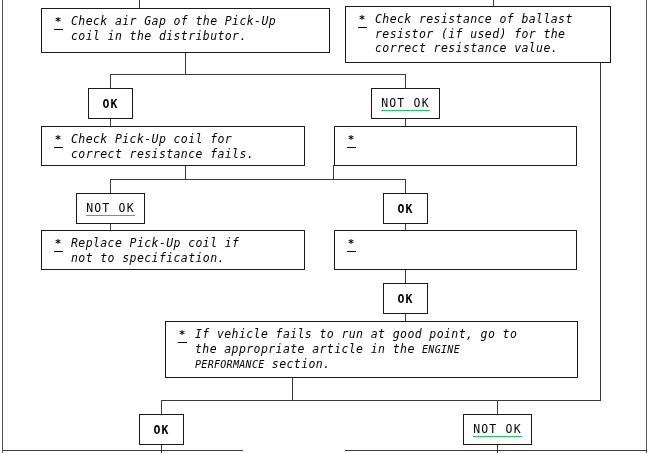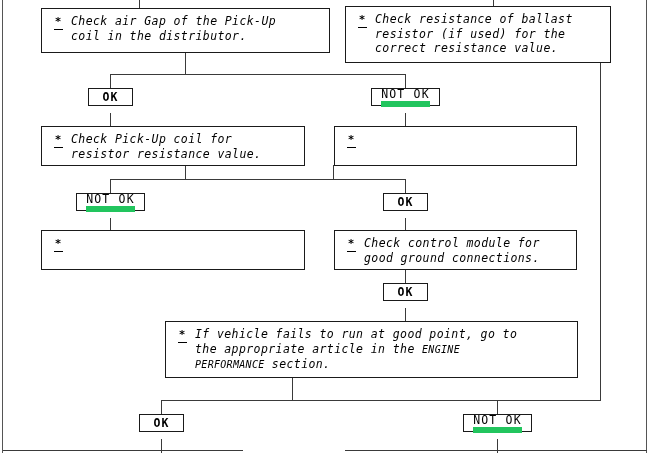--- a/index.html
+++ b/index.html
@@ -71,31 +71,31 @@
     font-style:italic;
   }
   .smallcaps{font-size:10px;letter-spacing:0.3px;}
 
   
   .chip{
     position:absolute;
     box-sizing:border-box;
     border:1px solid #1a1a1a;
     background:#fff;
-    height:18px;
+    height:31px;
     display:flex;
     align-items:center;
     justify-content:center;
     font-size:11.5px;
     letter-spacing:1px;
   }
   .chip .lbl{display:inline-block;}
   .chip.ok .lbl{font-weight:bold;letter-spacing:1.2px;}
   .chip.notok .lbl{
-    border-bottom:6px solid #22c55e;
+    border-bottom:1px solid #22c55e;
     padding-bottom:0px;
     letter-spacing:1.2px;
   }
 </style>
 </head>
 <body>
 
 <div id="page">
 
   <div class="page-frame"></div>
@@ -160,44 +160,44 @@
 resistor (if used) for the
 correct resistance value.</div>
   </div>
 
   <div class="step" style="left:41px;top:126px;width:264px;height:40px;">
     <div class="bullet">
       <span class="ast">*</span>
       <span class="ul"></span>
     </div>
     <div class="step-text">Check Pick-Up coil for
-resistor resistance value.</div>
+correct resistance fails.</div>
   </div>
 
   <div class="step" style="left:334px;top:126px;width:243px;height:40px;">
     <div class="bullet">
       <span class="ast">*</span>
       <span class="ul"></span>
     </div>
   </div>
 
   <div class="step" style="left:41px;top:230px;width:264px;height:40px;">
     <div class="bullet">
       <span class="ast">*</span>
       <span class="ul"></span>
     </div>
+    <div class="step-text">Replace Pick-Up coil if
+not to specification.</div>
   </div>
 
   <div class="step" style="left:334px;top:230px;width:243px;height:40px;">
     <div class="bullet">
       <span class="ast">*</span>
       <span class="ul"></span>
     </div>
-    <div class="step-text">Check control module for
-good ground connections.</div>
   </div>
 
   <div class="step" style="left:165px;top:321px;width:413px;height:57px;">
     <div class="bullet">
       <span class="ast">*</span>
       <span class="ul"></span>
     </div>
     <div class="step-text"><span>If vehicle fails to run at good point, go to
 the appropriate article in the </span><span class="smallcaps">ENGINE
 PERFORMANCE</span><span> section.</span></div>

